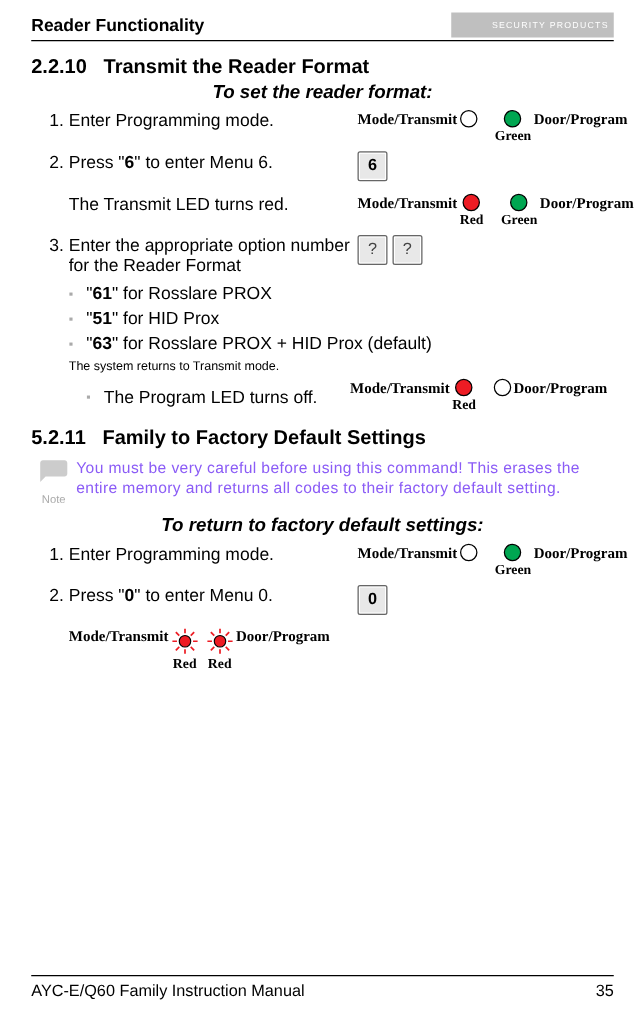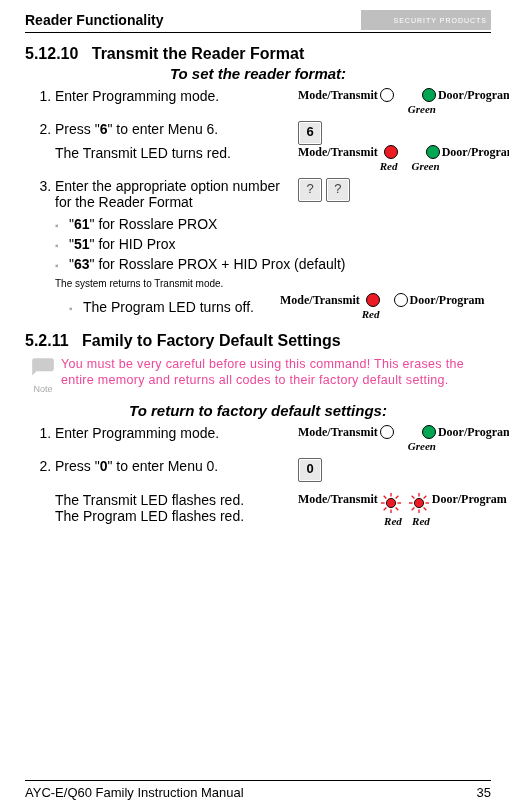--- a/index.html
+++ b/index.html
@@ -65,41 +65,39 @@
   }
   ol.steps > li {
     font-size: 14px;
     margin-bottom: 6px;
     font-family: "Segoe UI Light", "Segoe UI", Arial, sans-serif;
     font-weight: 300;
   }
   .step-row {
     display: flex;
     align-items: flex-start;
-    gap: 12px;
   }
   .step-text {
     flex: 0 0 225px;
     padding-right: 6px;
   }
   .graphic-col {
     flex: 1;
   }
   .led-row {
     display: flex;
     align-items: flex-start;
     font-family: "Times New Roman", serif;
     font-size: 12px;
     font-weight: bold;
   }
   .led-group {
     display: flex;
     flex-direction: column;
-    align-items: flex-end;
-    font-style: italic;
+    align-items: center;
   }
   .led-label-left {
     margin-right: 2px;
   }
   .led-label-right {
     margin-left: 2px;
   }
   .circle {
     width: 14px;
     height: 14px;
@@ -167,21 +165,21 @@
   .note-icon {
     width: 36px;
     flex: 0 0 36px;
     text-align: center;
     color: #aaa;
     font-size: 9px;
   }
   .note-icon svg { display:block; margin:0 auto 2px auto;}
   .note-text {
     font-size: 12.5px;
-    color: #ec4899;
+    color: #8b5cf6;
     font-family: "Segoe UI Light", "Segoe UI", Arial, sans-serif;
     letter-spacing: 0.3px;
     line-height: 1.3;
   }
   .bold { font-weight: bold; }
   .footer {
     position: absolute;
     bottom: 12px;
     left: 25px;
     right: 18px;
@@ -205,21 +203,21 @@
 <div class="page">
 
   <div class="header-row">
     <div class="header-title">Reader Functionality</div>
     <div class="logo-spot">
         <span>SECURITY PRODUCTS</span>
       </div>
   </div>
 
   <h3 class="section">
-    <span>5.12.10</span>&nbsp;&nbsp;&nbsp;<span>Transmit the Reader Format</span>
+    <span>2.2.10</span>&nbsp;&nbsp;&nbsp;<span>Transmit the Reader Format</span>
   </h3>
   <div class="subhead">To set the reader format:</div>
 
   <ol class="steps">
 
     <li>
       <div class="step-row">
         <div class="step-text">Enter Programming mode.</div>
         <div class="graphic-col">
           <div class="led-row">
@@ -238,21 +236,21 @@
 
     <li>
       <div class="step-row">
         <div class="step-text">
           <span>Press "</span><span class="bold">6</span><span>" to enter Menu 6.</span>
         </div>
         <div class="graphic-col">
           <span class="keycap">6</span>
         </div>
       </div>
-      <div class="step-row" style="">
+      <div class="step-row" style="margin-top:10px">
         <div class="step-text">The Transmit LED turns red.</div>
         <div class="graphic-col">
           <div class="led-row">
             <span class="led-label-left">Mode/Transmit</span>
             <div class="led-group">
               <span class="circle red"></span>
               <span class="color-sub">Red</span>
             </div>
             <span style="width:14px"></span>
             <div class="led-group">
@@ -342,24 +340,20 @@
     <li>
       <div class="step-row">
         <div class="step-text">
           <span>Press "</span><span class="bold">0</span><span>" to enter Menu 0.</span>
         </div>
         <div class="graphic-col">
           <span class="keycap">0</span>
         </div>
       </div>
       <div class="step-row" style="margin-top:10px">
-        <div class="step-text">
-          <div>The Transmit LED flashes red.</div>
-          <div>The Program LED flashes red.</div>
-        </div>
         <div class="graphic-col">
           <div class="led-row">
             <span class="led-label-left">Mode/Transmit</span>
             <div class="led-group">
               <svg class="flash-svg" viewBox="0 0 24 24">
                 <g stroke="#ed1c24" stroke-width="1.5">
                   <line x1="12" y1="1" x2="12" y2="5"></line>
                     <line x1="12" y1="19" x2="12" y2="23"></line>
                   <line x1="1" y1="12" x2="5" y2="12"></line>
                     <line x1="19" y1="12" x2="23" y2="12"></line>

